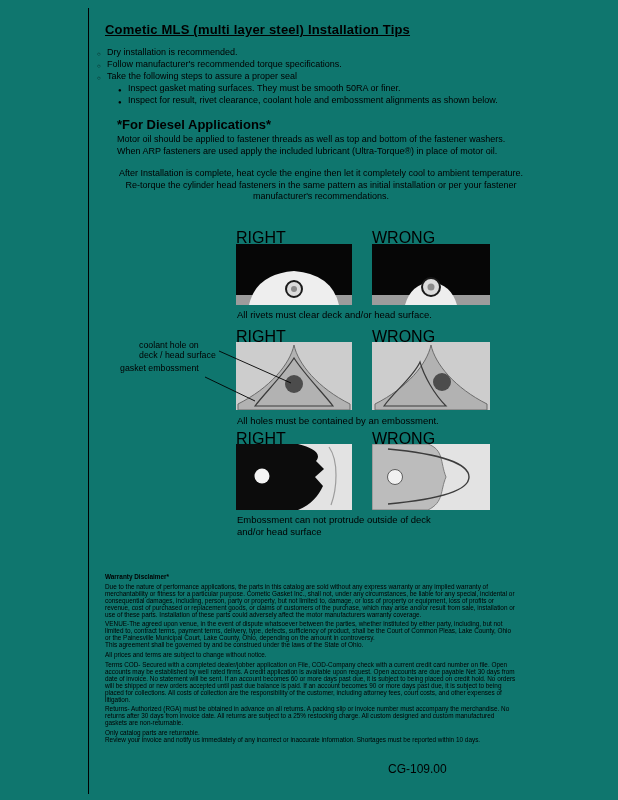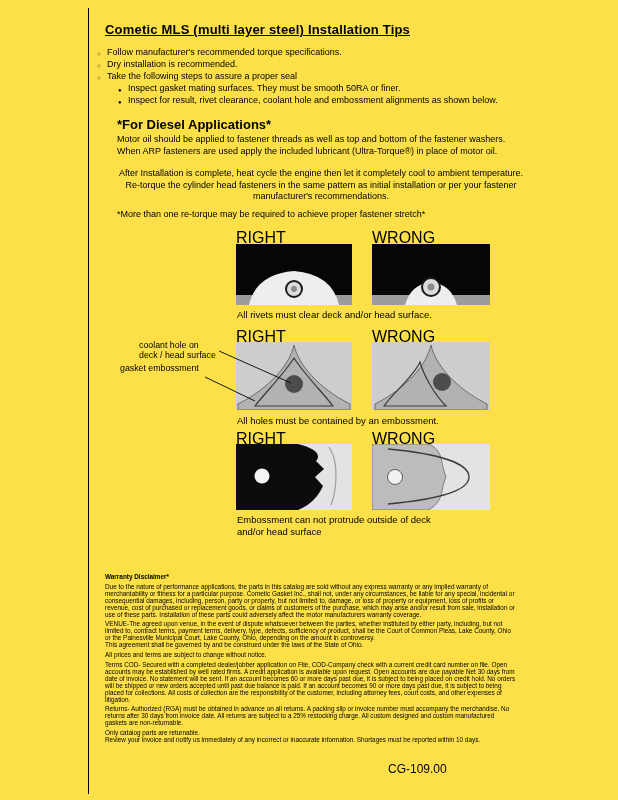--- a/index.html
+++ b/index.html
@@ -1,18 +1,18 @@
 <!DOCTYPE html>
 <html><head>
 <meta charset="utf-8">
 <style>
   * { margin:0; padding:0; box-sizing:border-box; }
   html,body { background:#fff; }
   .page {
-    position:relative; width:618px; height:800px; background:#fde047;
+    position:relative; width:618px; height:800px; background:#0f766e;
     font-family:"Liberation Sans", sans-serif; color:#000; overflow:hidden;
   }
   .vline { position:absolute; left:88px; top:8px; height:786px; width:1px; background:#000; }
 
   .title {
     position:absolute; left:105px; top:22px;
     font-size:13px; font-weight:bold; text-decoration:underline; letter-spacing:0.2px;
   }
 
   .bullets { position:absolute; left:97px; top:46px; font-size:9px; line-height:12px; width:420px; }
@@ -56,33 +56,32 @@
 </style>
 </head>
 <body>
 
 <div class="page">
   <div class="vline"></div>
 
   <div class="title">Cometic MLS (multi layer steel) Installation Tips</div>
 
   <div class="bullets">
+    <div class="bullet">Dry installation is recommended.</div>
     <div class="bullet">Follow manufacturer's recommended torque specifications.</div>
-    <div class="bullet">Dry installation is recommended.</div>
     <div class="bullet">Take the following steps to assure a proper seal</div>
     <div class="subbullets">
       <div class="subbullet">Inspect gasket mating surfaces.  They must be smooth 50RA or finer.</div>
       <div class="subbullet">Inspect for result, rivet clearance, coolant hole and embossment alignments as shown below.</div>
     </div>
   </div>
 
   <div class="diesel-heading">*For Diesel Applications*</div>
   <div class="diesel-p1">Motor oil should be applied to fastener threads as well as top and bottom of the fastener washers. When ARP fasteners are used apply the included lubricant (Ultra-Torque®) in place of motor oil.</div>
   <div class="diesel-p2">After Installation is complete, heat cycle the engine then let it completely cool to ambient temperature. Re-torque the cylinder head fasteners in the same pattern as initial installation or per your fastener manufacturer's recommendations.</div>
-  <div class="diesel-note">*More than one re-torque may be required to achieve proper fastener stretch*</div>
 
   <div class="hdr r1l">RIGHT</div>
   <div class="hdr r1r">WRONG</div>
 
   <div class="panel p1l">
     <svg width="116" height="61" viewBox="0 0 116 61">
       <rect width="116" height="61" fill="#060606"></rect>
       <rect y="51" width="116" height="10" fill="#9c9c9c"></rect>
       <path d="M13,61 Q20,30 58,27 Q96,30 103,61 Z" fill="#eeeeee"></path>
       <circle cx="58" cy="45" r="8" fill="#dcdcdc" stroke="#1a1a1a" stroke-width="2"></circle>

